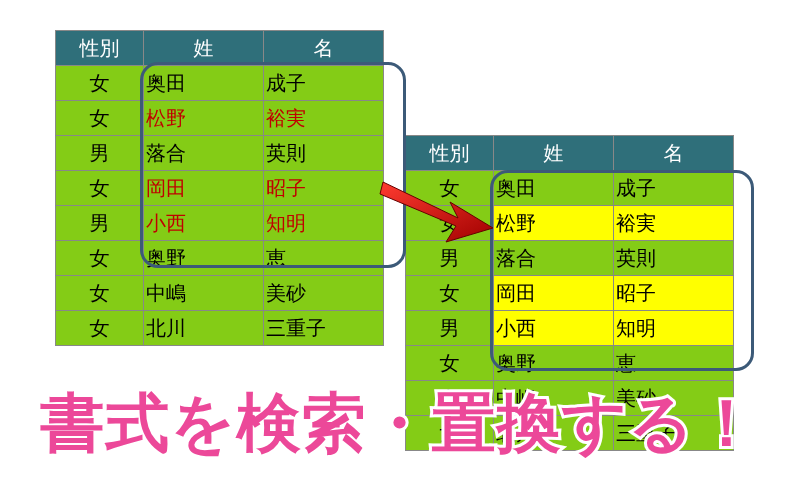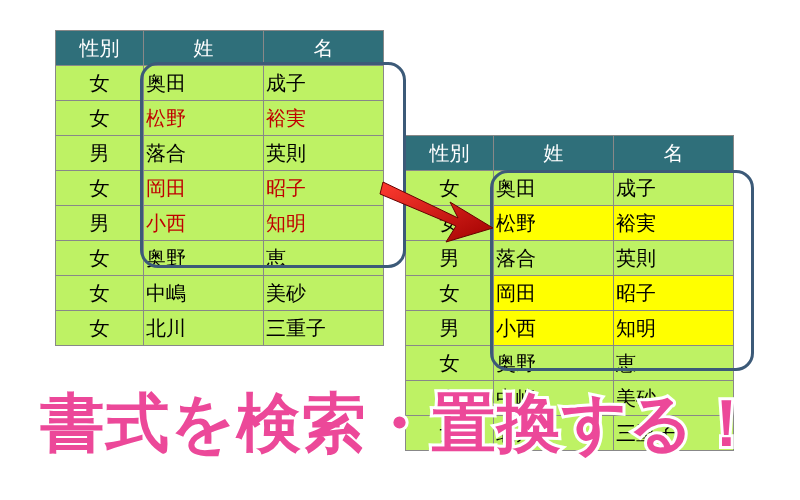--- a/index.html
+++ b/index.html
@@ -12,21 +12,21 @@
     position: relative;
     overflow: hidden;
   }
   .stage {
     position: relative;
     width: 800px;
     height: 500px;
   }
   table {
     border-collapse: collapse;
-    background: #bef264;
+    background: #84cc16;
     table-layout: fixed;
   }
   th, td {
     border: 1px solid #888;
     padding: 4px 8px;
     font-size: 20px;
     line-height: 1.3;
     height: 30px;
     box-sizing: border-box;
   }

